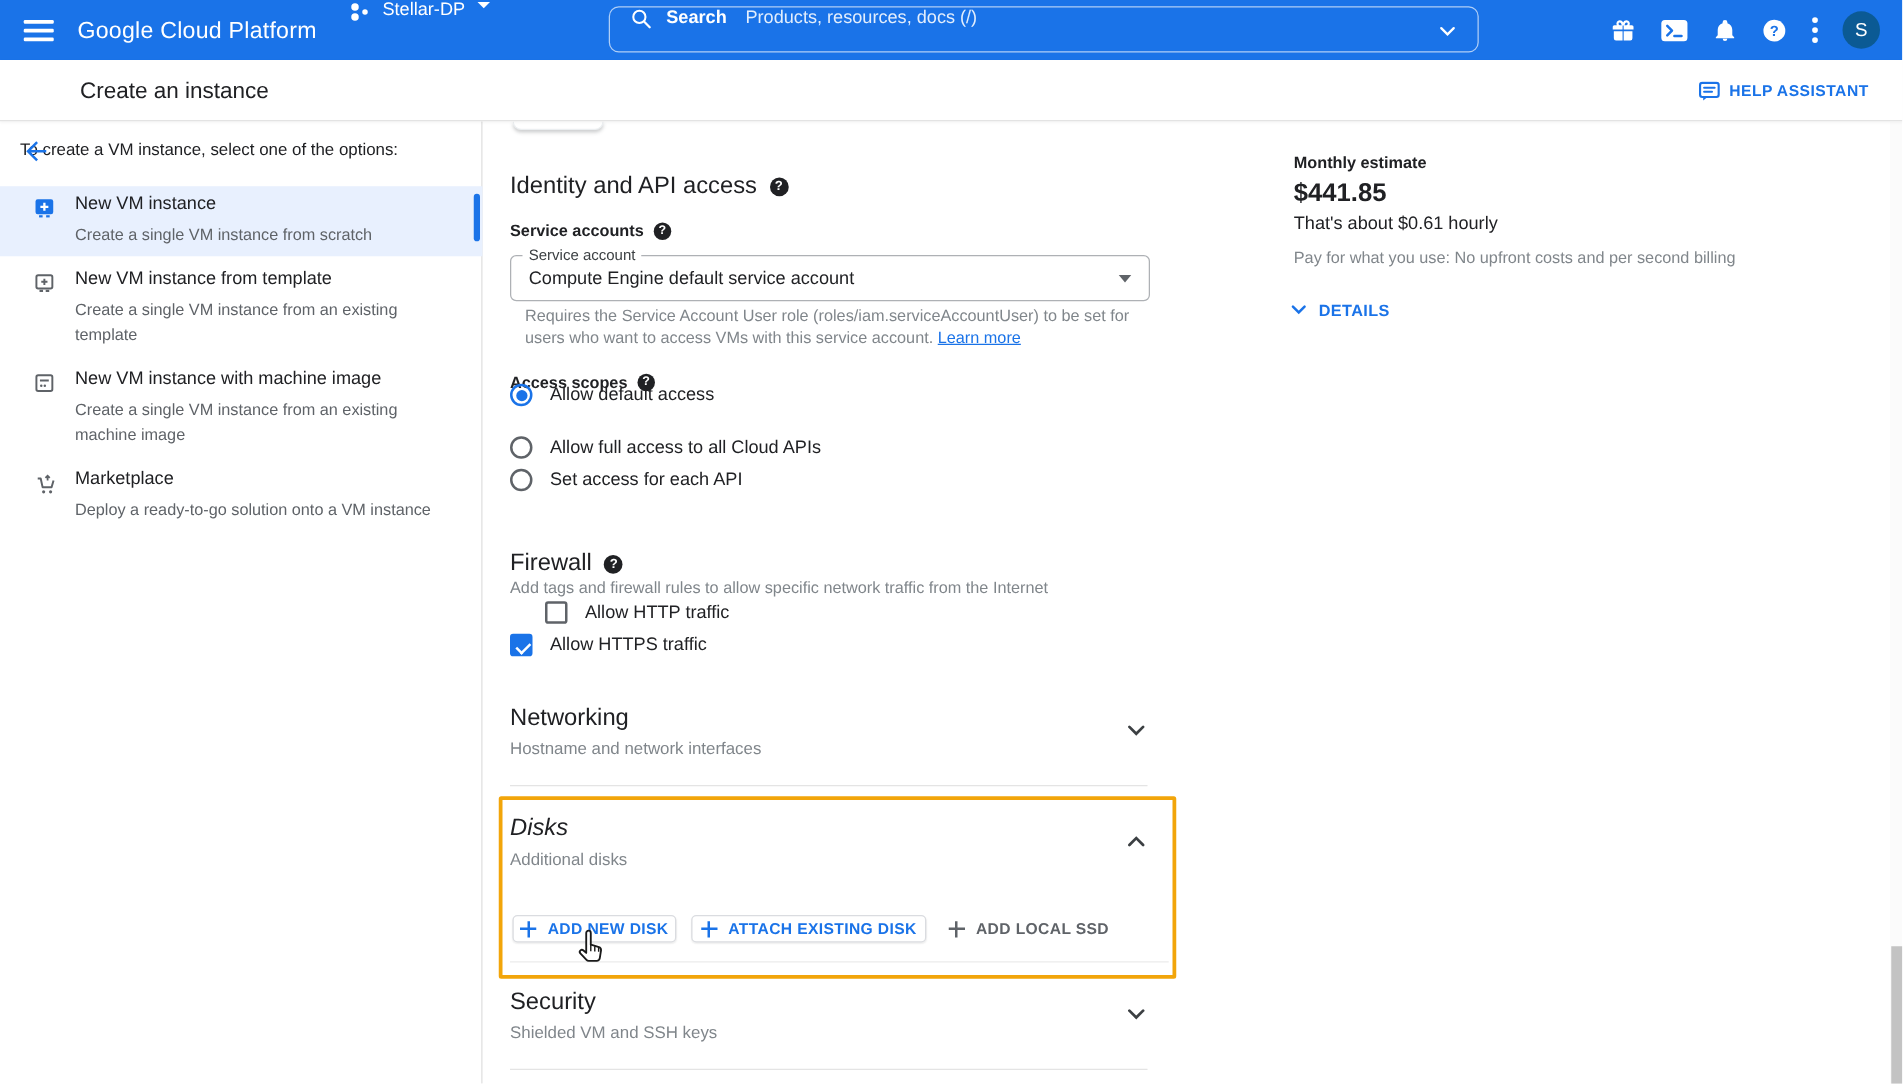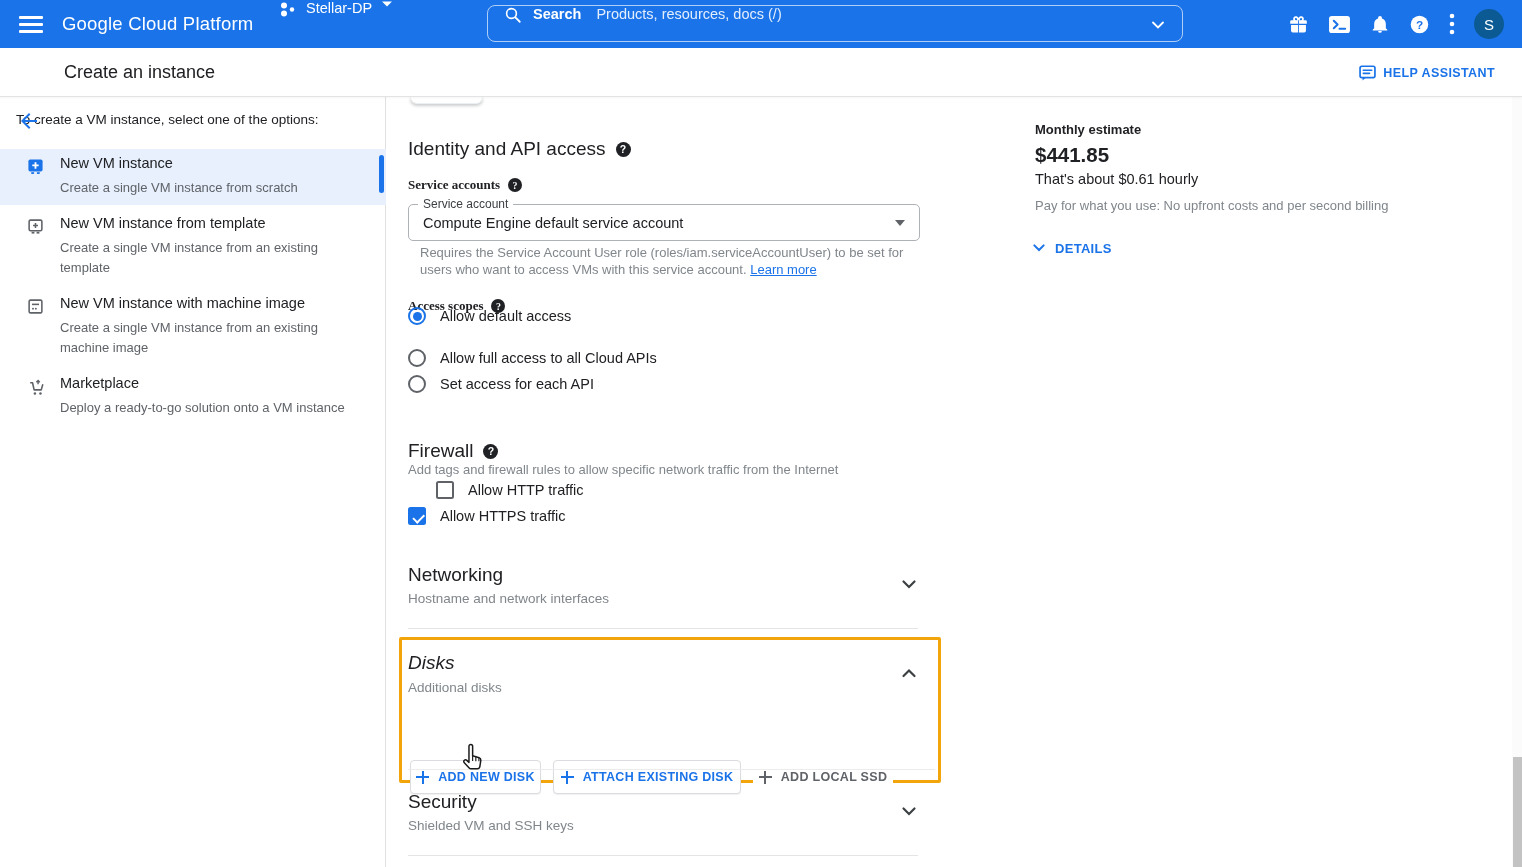--- a/index.html
+++ b/index.html
@@ -43,42 +43,42 @@
   .sb-item .d{position:absolute;left:60px;top:29px;width:262px;font-size:13px;line-height:20px;color:var(--secondary-text);}
   .sb-item.selected{background:var(--selected-bg);}
   .sb-bar{position:absolute;right:2px;top:6px;width:5px;height:38px;border-radius:3px;background:var(--accent);}
 
   
   .partial-btn{position:absolute;left:410px;top:97px;width:73px;height:7px;background:#fff;border:1px solid #eceff1;border-top:none;border-radius:0 0 10px 10px;box-shadow:0 2px 3px rgba(60,64,67,.25);cursor:pointer;}
   .h2{position:absolute;font-size:19px;font-weight:500;color:var(--text);display:flex;align-items:center;gap:10px;}
   .qbadge{display:inline-flex;width:15px;height:15px;border-radius:50%;background:#202124;color:#fff;font-size:10.5px;font-weight:700;align-items:center;justify-content:center;cursor:pointer;}
   .qbadge::after{content:"?";}
   .qbadge.small{width:14px;height:14px;font-size:10px;}
-  .sublabel{position:absolute;font-size:13px;font-weight:700;color:var(--text);display:flex;align-items:center;gap:8px;font-family:Liberation Serif, serif;}
+  .sublabel{position:absolute;font-size:13px;font-weight:700;color:var(--text);display:flex;align-items:center;gap:8px;}
   .selectbox{position:absolute;left:408px;top:204px;width:512px;height:37px;border:1px solid #aeb1b5;border-radius:5px;background:#fff;cursor:pointer;}
   .selectbox .flabel{position:absolute;left:9px;top:-8px;background:#fff;padding:0 5px;font-size:12px;color:#3c4043;}
   .selectbox .val{position:absolute;left:14px;top:0;height:35px;display:flex;align-items:center;font-size:14.5px;color:var(--text);}
   .selectbox .caret{position:absolute;right:14px;top:15px;width:0;height:0;border-left:5.5px solid transparent;border-right:5.5px solid transparent;border-top:6px solid #5f6368;}
   .helper{position:absolute;left:420px;top:245px;width:492px;font-size:13px;line-height:16.5px;color:var(--muted);}
   .helper a{color:var(--accent);text-decoration:underline;cursor:pointer;}
   .radio-row{position:absolute;left:408px;display:flex;align-items:center;gap:14px;cursor:pointer;}
   .radio{width:18px;height:18px;border-radius:50%;border:2px solid #5f6368;position:relative;}
   .radio.on{border-color:var(--accent);}
   .radio.on::after{content:"";position:absolute;left:2.5px;top:2.5px;width:9px;height:9px;border-radius:50%;background:var(--accent);}
   .opt-label{font-size:14.5px;color:var(--text);}
   .check-row{position:absolute;left:408px;display:flex;align-items:center;gap:14px;cursor:pointer;}
   .checkbox{width:18px;height:18px;border-radius:2.5px;border:2px solid #5f6368;position:relative;background:#fff;}
   .checkbox.on{background:var(--accent);border-color:var(--accent);}
   .checkbox.on::after{content:"";position:absolute;left:2.8px;top:5.2px;width:9px;height:4.5px;border-left:2.2px solid #fff;border-bottom:2.2px solid #fff;transform:rotate(-45deg);}
   .desc13{position:absolute;font-size:13px;color:var(--muted);}
   .sec-sub{position:absolute;font-size:13.5px;color:var(--muted);}
   .divider{position:absolute;height:1px;background:var(--divider);}
   .chev{position:absolute;width:24px;height:24px;cursor:pointer;}
   .disks-box{position:absolute;left:399px;top:637px;width:542px;height:146px;border:3px solid var(--highlight);border-radius:2px;}
-  .dbtn{position:absolute;top:760px;height:34px;border:1px solid var(--border);border-radius:4px;background:#fff;display:flex;align-items:center;justify-content:center;gap:9px;font-size:12.5px;font-weight:700;letter-spacing:.3px;color:var(--accent);cursor:pointer;box-shadow:0 1px 1px rgba(60,64,67,.08);}
+  .dbtn{position:absolute;top:732px;height:22px;border:1px solid var(--border);border-radius:4px;background:#fff;display:flex;align-items:center;justify-content:center;gap:9px;font-size:12.5px;font-weight:700;letter-spacing:.3px;color:var(--accent);cursor:pointer;box-shadow:0 1px 1px rgba(60,64,67,.08);}
   .dbtn.ghost{border:none;box-shadow:none;color:var(--secondary-text);cursor:default;}
   .plus{position:relative;width:13px;height:13px;}
   .plus::before{content:"";position:absolute;left:0;top:5.5px;width:13px;height:2px;background:currentColor;}
   .plus::after{content:"";position:absolute;left:5.5px;top:0;width:2px;height:13px;background:currentColor;}
 
   
   .est-label{position:absolute;left:1035px;top:122px;font-size:13px;font-weight:700;color:var(--text);}
   .est-amount{position:absolute;left:1035px;top:143px;font-size:20.5px;font-weight:700;color:var(--text);}
   .est-hourly{position:absolute;left:1035px;top:171px;font-size:14.5px;color:var(--text);}
   .est-note{position:absolute;left:1035px;top:198px;font-size:13px;color:var(--muted);}

